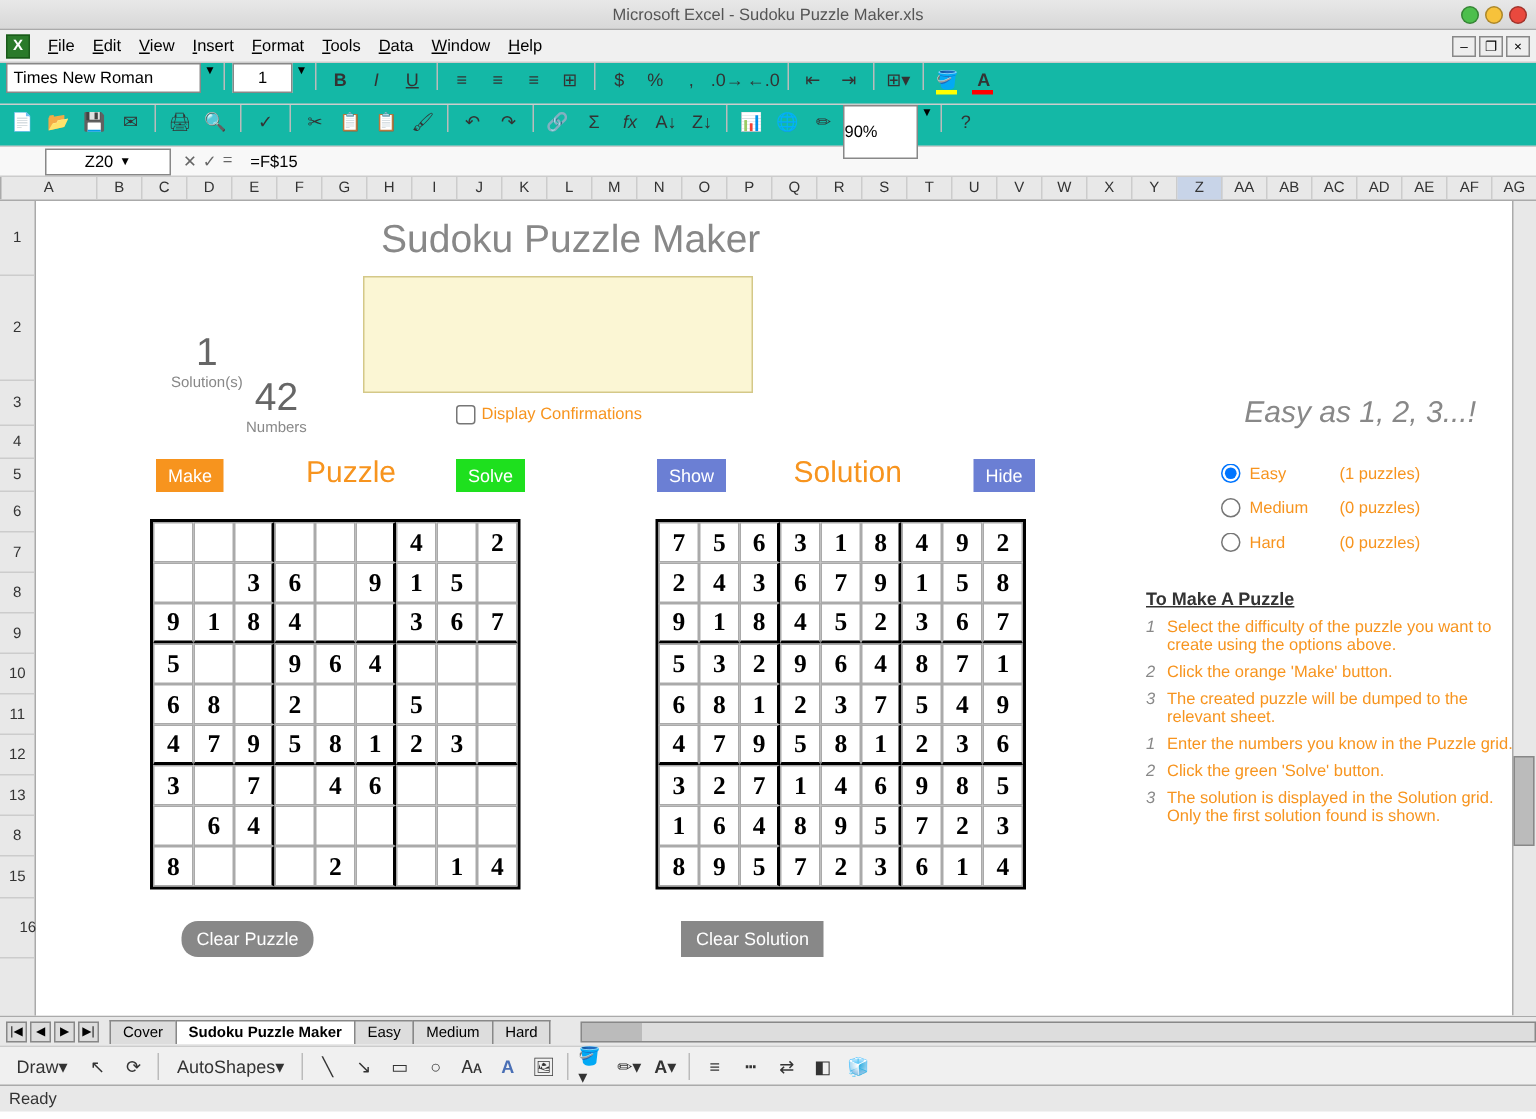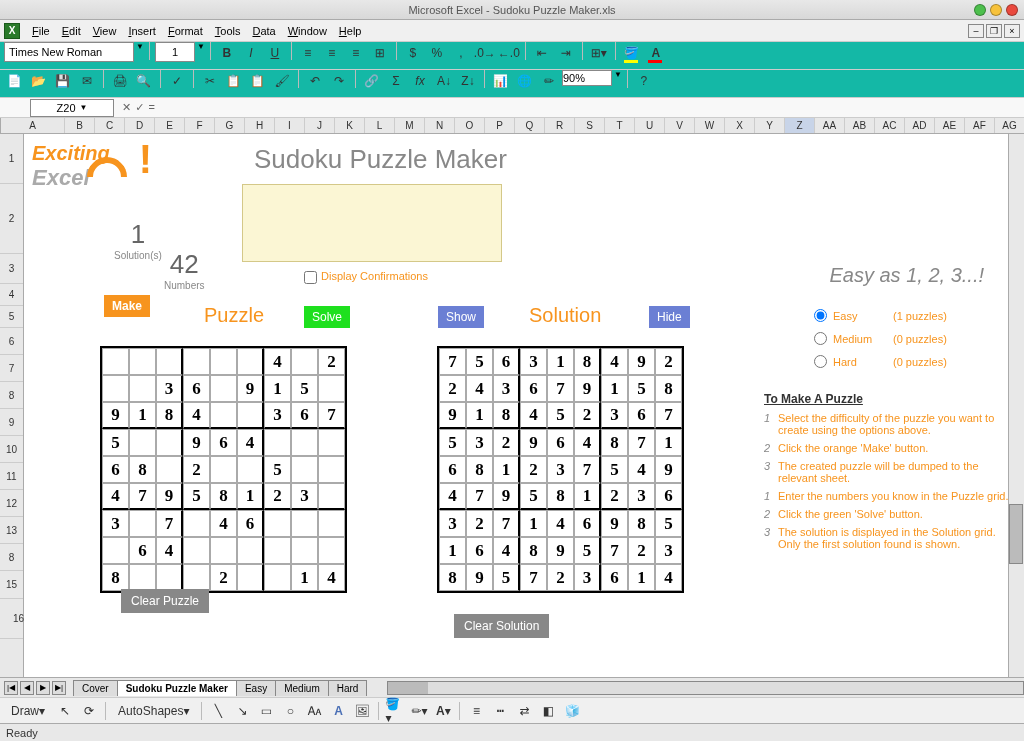--- a/index.html
+++ b/index.html
@@ -22,21 +22,21 @@
 .mdi-controls { position: absolute; right: 4px; display: flex; gap: 2px; }
 .mdi-btn { width: 16px; height: 14px; border: 1px solid #888; background: #eee; font-size: 9px; display: flex; align-items: center; justify-content: center; cursor: pointer; }
 
 
 .toolbar { height: 28px; background: #14b8a6; border-bottom: 1px solid #ccc; display: flex; padding: 0 4px; gap: 2px; }
 .toolbar select, .toolbar input { font-size: 11px; }
 .font-name { width: 130px; height: 20px; border: 1px solid #888; padding: 0 4px; }
 .font-size { width: 40px; height: 20px; border: 1px solid #888; padding: 0 16px; }
 .tbtn { width: 22px; height: 22px; display: flex; align-items: center; justify-content: center; border: 1px solid transparent; cursor: pointer; font-size: 12px; color: #333; }
 .sep { width: 1px; height: 18px; background: #bbb; margin: 0 3px; }
-.zoom-sel { width: 50px; height: 16px; border: 1px solid #888; }
+.zoom-sel { width: 50px; height: 36px; border: 1px solid #888; }
 
 
 .formulabar { height: 20px; background: #f8f8f8; border-bottom: 1px solid #ccc; display: flex; align-items: center; }
 .namebox { width: 84px; height: 18px; border: 1px solid #888; margin-left: 30px; padding: 0 4px; background: #fff; display: flex; align-items: center; justify-content: center; }
 .fb-btns { margin-left: 8px; display: flex; gap: 4px; color: #666; }
 .formula-input { flex: 1; margin-left: 8px; padding: 0 4px; }
 
 
 .colheaders { height: 16px; background: #e8e8e8; border-bottom: 1px solid #aaa; display: flex; }
 .rowhdr-spacer { width: 24px; border-right: 1px solid #aaa; background: #e8e8e8; }
@@ -222,20 +222,21 @@
 <div class="formulabar">
   <div class="namebox">
       <span>Z20</span> 
       <span style="font-size:8px;margin-left:4px;">▼</span>
     </div>
   <div class="fb-btns">
     <span>✕</span>
     <span>✓</span>
     <span>=</span>
   </div>
+  <div class="formula-input">=F$15</div>
 </div>
 
 <div class="colheaders">
   <div class="rowhdr-spacer"></div>
   <div id="colhdrs" style="display:flex;">
       <div class="colhdr" style="width: 64px;">A</div>
       <div class="colhdr" style="width: 30px;">B</div>
       <div class="colhdr" style="width: 30px;">C</div>
       <div class="colhdr" style="width: 30px;">D</div>
       <div class="colhdr" style="width: 30px;">E</div>
@@ -283,42 +284,36 @@
       <div class="rowhdr" style="height: 27px;">9</div>
       <div class="rowhdr" style="height: 27px;">10</div>
       <div class="rowhdr" style="height: 27px;">11</div>
       <div class="rowhdr" style="height: 27px;">12</div>
       <div class="rowhdr" style="height: 27px;">13</div>
       <div class="rowhdr" style="height: 27px;">8</div>
       <div class="rowhdr" style="height: 28px;">15</div>
       <div class="rowhdr" style="height: 40px; padding-left: 14px;">16</div>
     </div>
   <div class="sheet-area">
-    <div class="logo">
-      <div class="logo-text1">Exciting</div>
-      <div class="logo-text2">Excel</div>
-      <div class="logo-swoosh"></div>
-      <div class="logo-excl">!</div>
-    </div>
     <div class="main-title">Sudoku Puzzle Maker</div>
     <div class="confirm-box"></div>
     <label class="confirm-check">
       <input type="checkbox" style=""><span>Display Confirmations</span>
     </label>
 
     <div class="stat-block" style="left:90px;">
       <div class="stat-num">1</div>
       <div class="stat-lbl">Solution(s)</div>
     </div>
     <div class="stat-block" style="left:140px;margin-top:30px;">
       <div class="stat-num">42</div>
       <div class="stat-lbl">Numbers</div>
     </div>
 
-    <button class="section-btn btn-orange" style="left:80px; top:161px;font-weight:bold;">Make</button>
+    <button class="section-btn btn-orange" style="left:80px; top:172px;">Make</button>
     <div class="section-title" style="left:180px; top:170px;">Puzzle</div>
     <button class="section-btn btn-green" style="left:280px; top:172px;">Solve</button>
 
     <button class="section-btn btn-blue" style="left:414px; top:172px;">Show</button>
     <div class="section-title" style="left:505px; top:170px;">Solution</div>
     <button class="section-btn btn-blue" style="left:625px; top:172px;">Hide</button>
 
     <div class="sudoku" id="puzzle-sudoku" style="left:76px; top:212px;">
         <div class="sudoku-row">
           <div class="sudoku-cell"></div>
@@ -515,21 +510,21 @@
           <div class="sudoku-cell bb-r">5</div>
           <div class="sudoku-cell">7</div>
           <div class="sudoku-cell">2</div>
           <div class="sudoku-cell bb-r">3</div>
           <div class="sudoku-cell">6</div>
           <div class="sudoku-cell">1</div>
           <div class="sudoku-cell">4</div>
         </div>
       </div>
 
-    <button class="clear-btn" style="left:97px; top:455px;">Clear Puzzle</button>
+    <button class="clear-btn" style="left:97px; top:480px;border-radius:11px;">Clear Puzzle</button>
     <button class="clear-btn" style="left:430px; top:480px;">Clear Solution</button>
 
     <div class="easy-title">Easy as 1, 2, 3...!</div>
 
     <div class="diff-opts" id="diff-opts">
         <label class="diff-row">
           <input type="radio" name="diff" checked="" style="">
           <span class="diff-name">Easy</span>
           <span>(1 puzzles)</span>
         </label>

